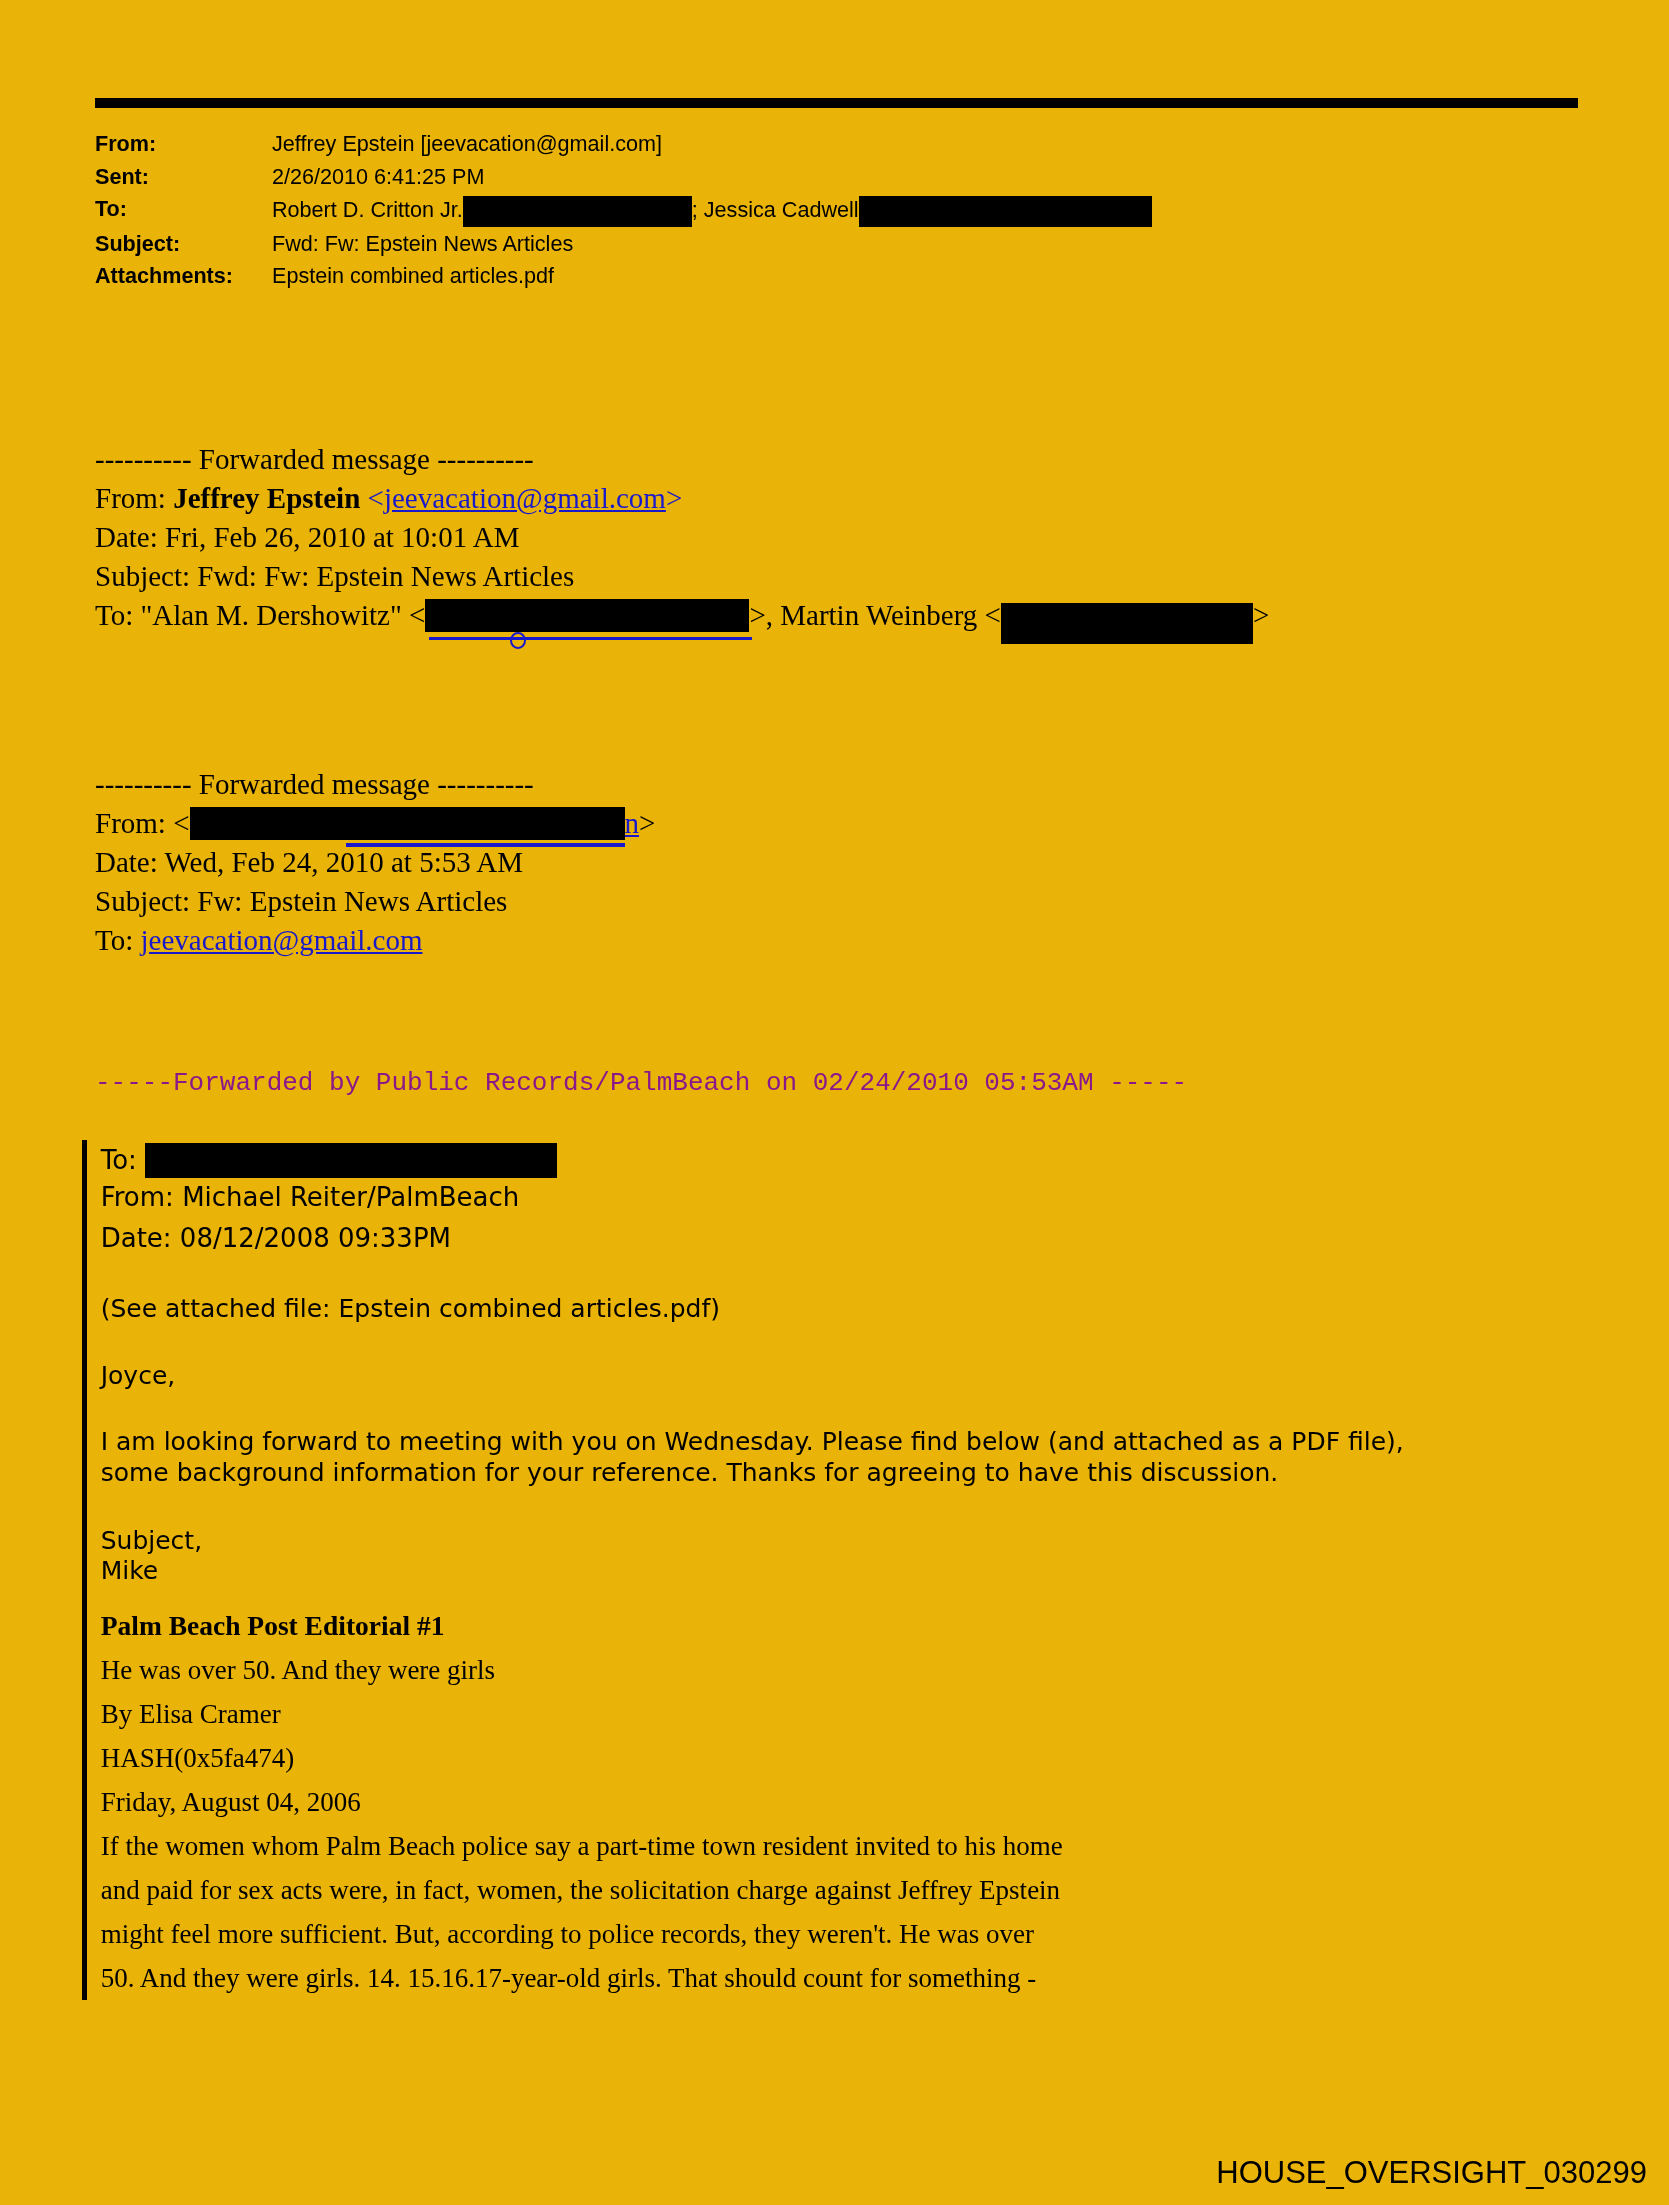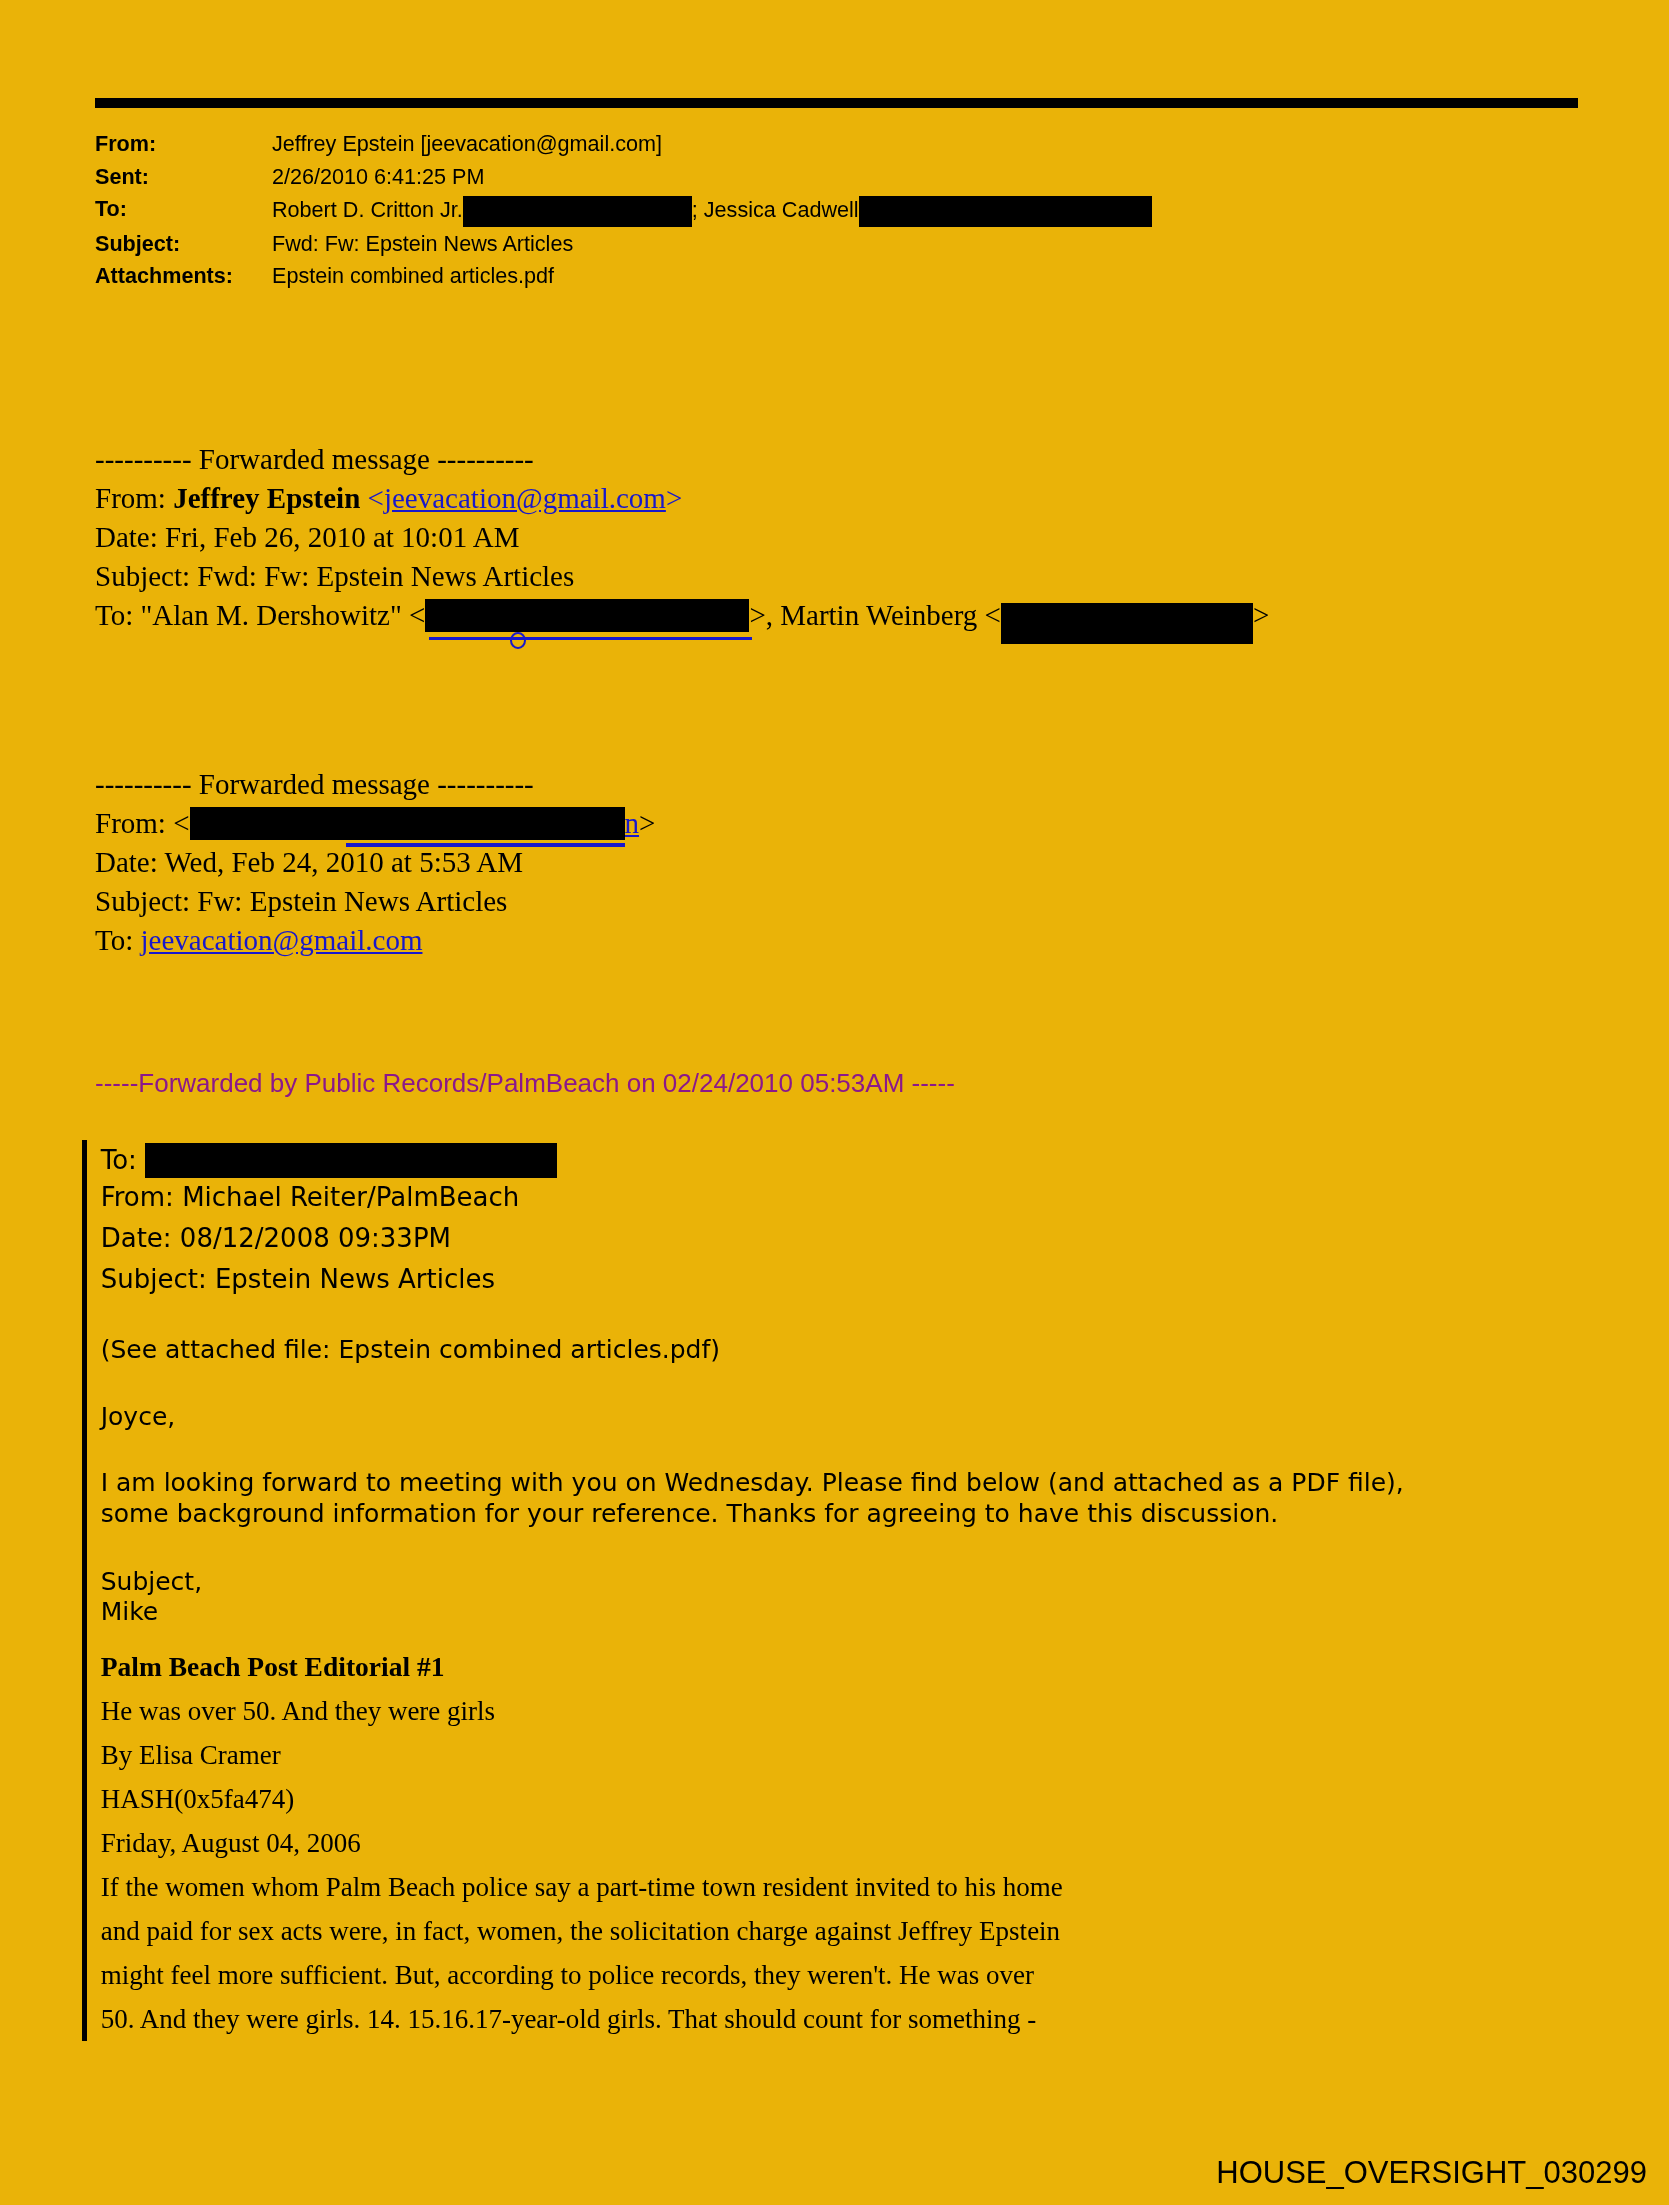--- a/index.html
+++ b/index.html
@@ -68,21 +68,21 @@
   .fwd2 { top: 765px; }
   .bold { font-weight: bold; }
   .blue { color: #1818CC; }
   .ul { text-decoration: underline; }
   a.maillink { color: #1818CC; text-decoration: underline; cursor: pointer; }
 
   
   .purple-notice {
     position: absolute;
     left: 95px; top: 1068px;
-    font-family: Liberation Sans, sans-serif;
+    font-family: Liberation Mono, monospace;
     font-size: 26px;
     color: #8B188B;
     white-space: nowrap;
   }
 
   
   .quote {
     position: absolute;
     left: 82px; top: 1140px;
     width: 1506px;
@@ -157,21 +157,20 @@
     <div><span>To: </span><a class="maillink">jeevacation@gmail.com</a></div>
   </div>
 
   <div class="purple-notice">-----Forwarded by Public Records/PalmBeach on 02/24/2010 05:53AM -----</div>
 
   <div class="quote">
     <div class="q-hdr">
       <div class="q-to-row"><span>To:</span> <span class="redact r-qto"></span></div>
       <div>From: Michael Reiter/PalmBeach</div>
       <div>Date: 08/12/2008 09:33PM</div>
-      <div>Subject: Epstein News Articles</div>
     </div>
 
     <div class="q-attach">(See attached file: Epstein combined articles.pdf)</div>
     <div class="q-sal">Joyce,</div>
 
     <div class="q-body">
       <div>I am looking forward to meeting with you on Wednesday.  Please find below (and attached as a PDF file),</div>
       <div>some background information for your reference.  Thanks for agreeing to have this discussion.</div>
     </div>
 

